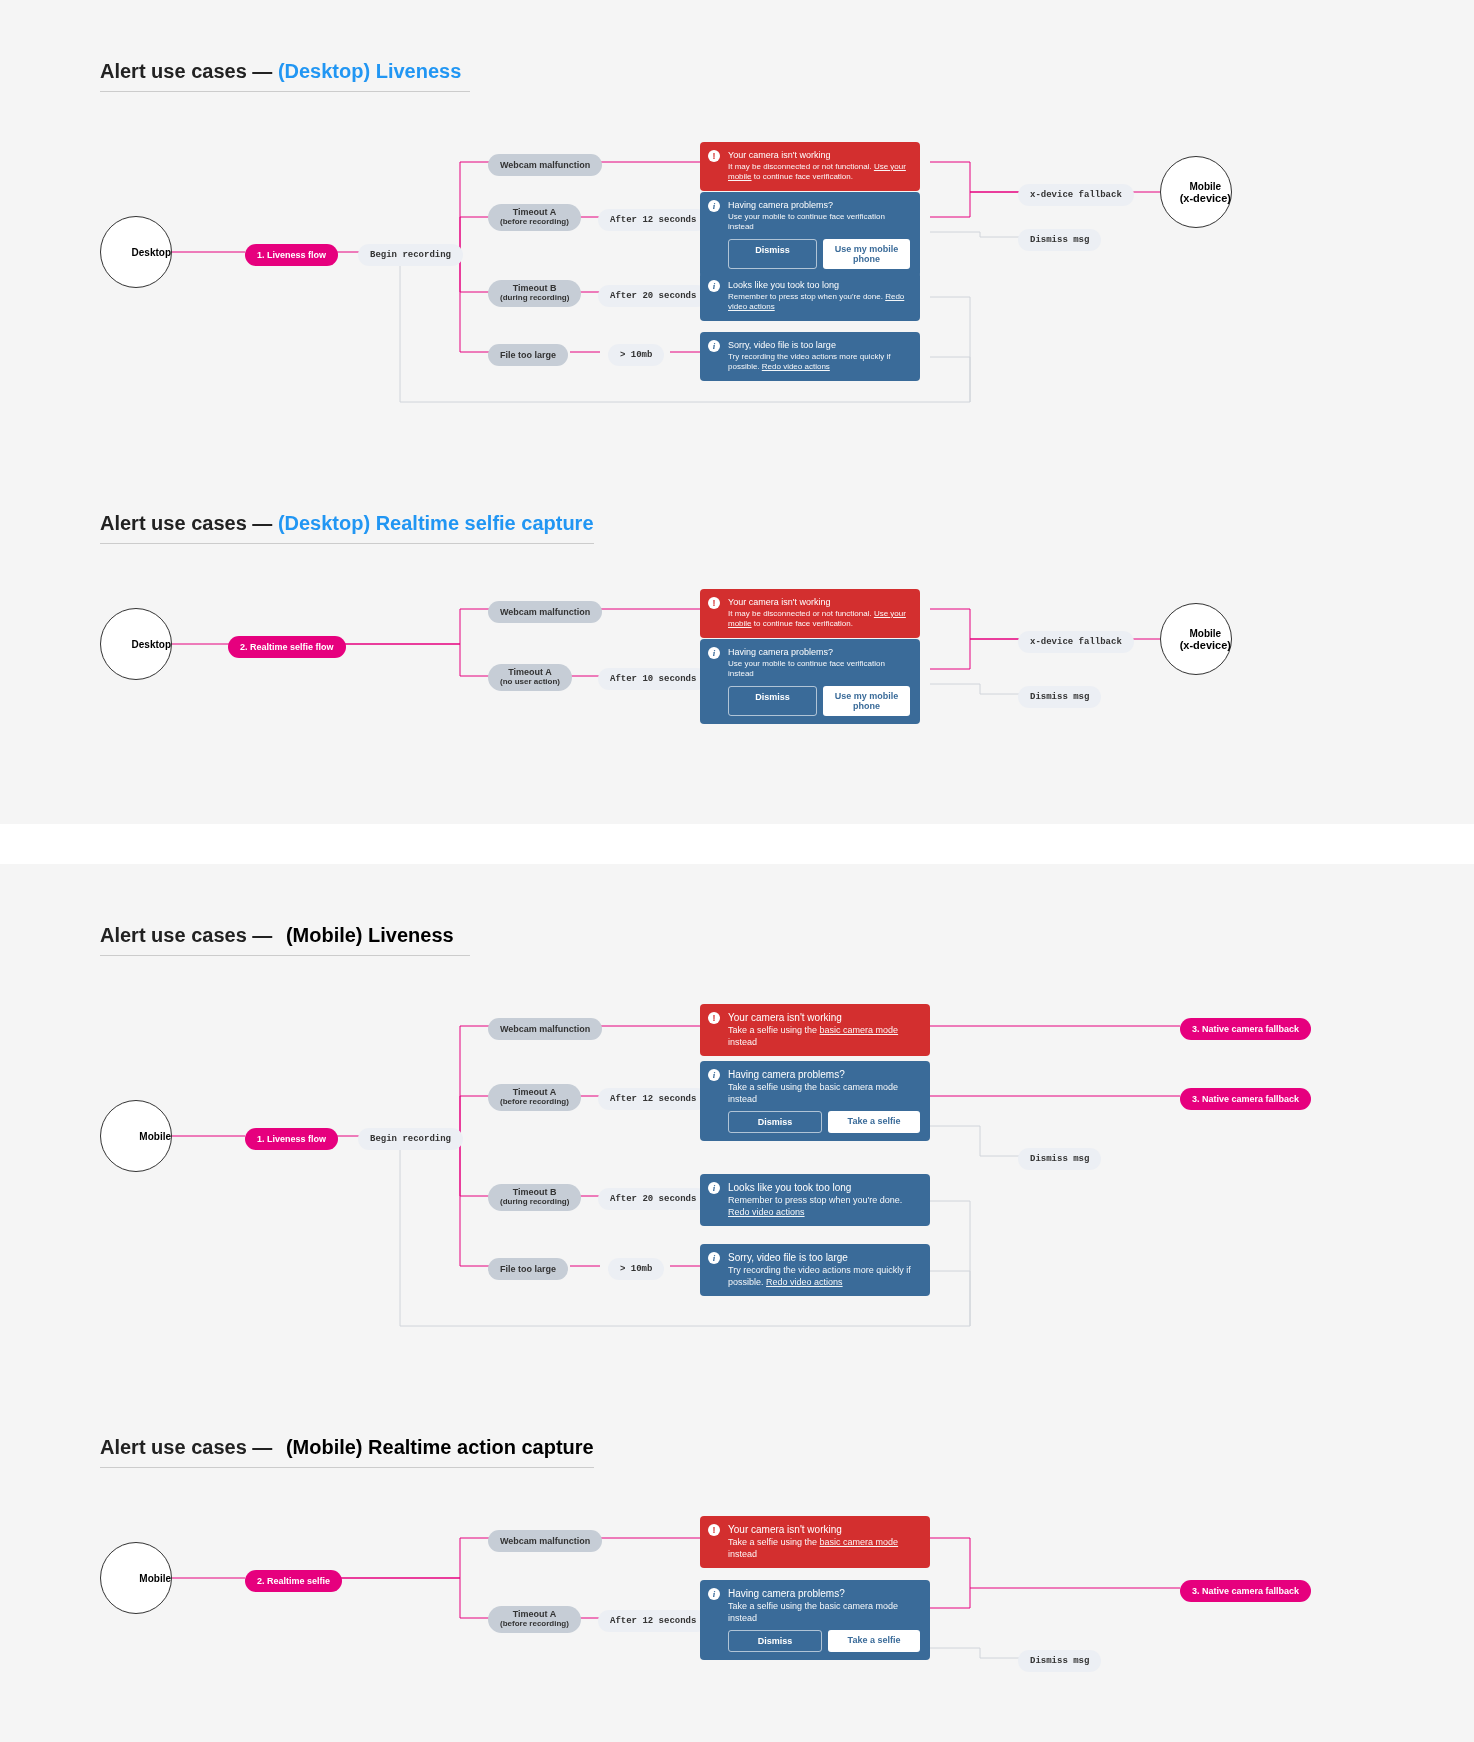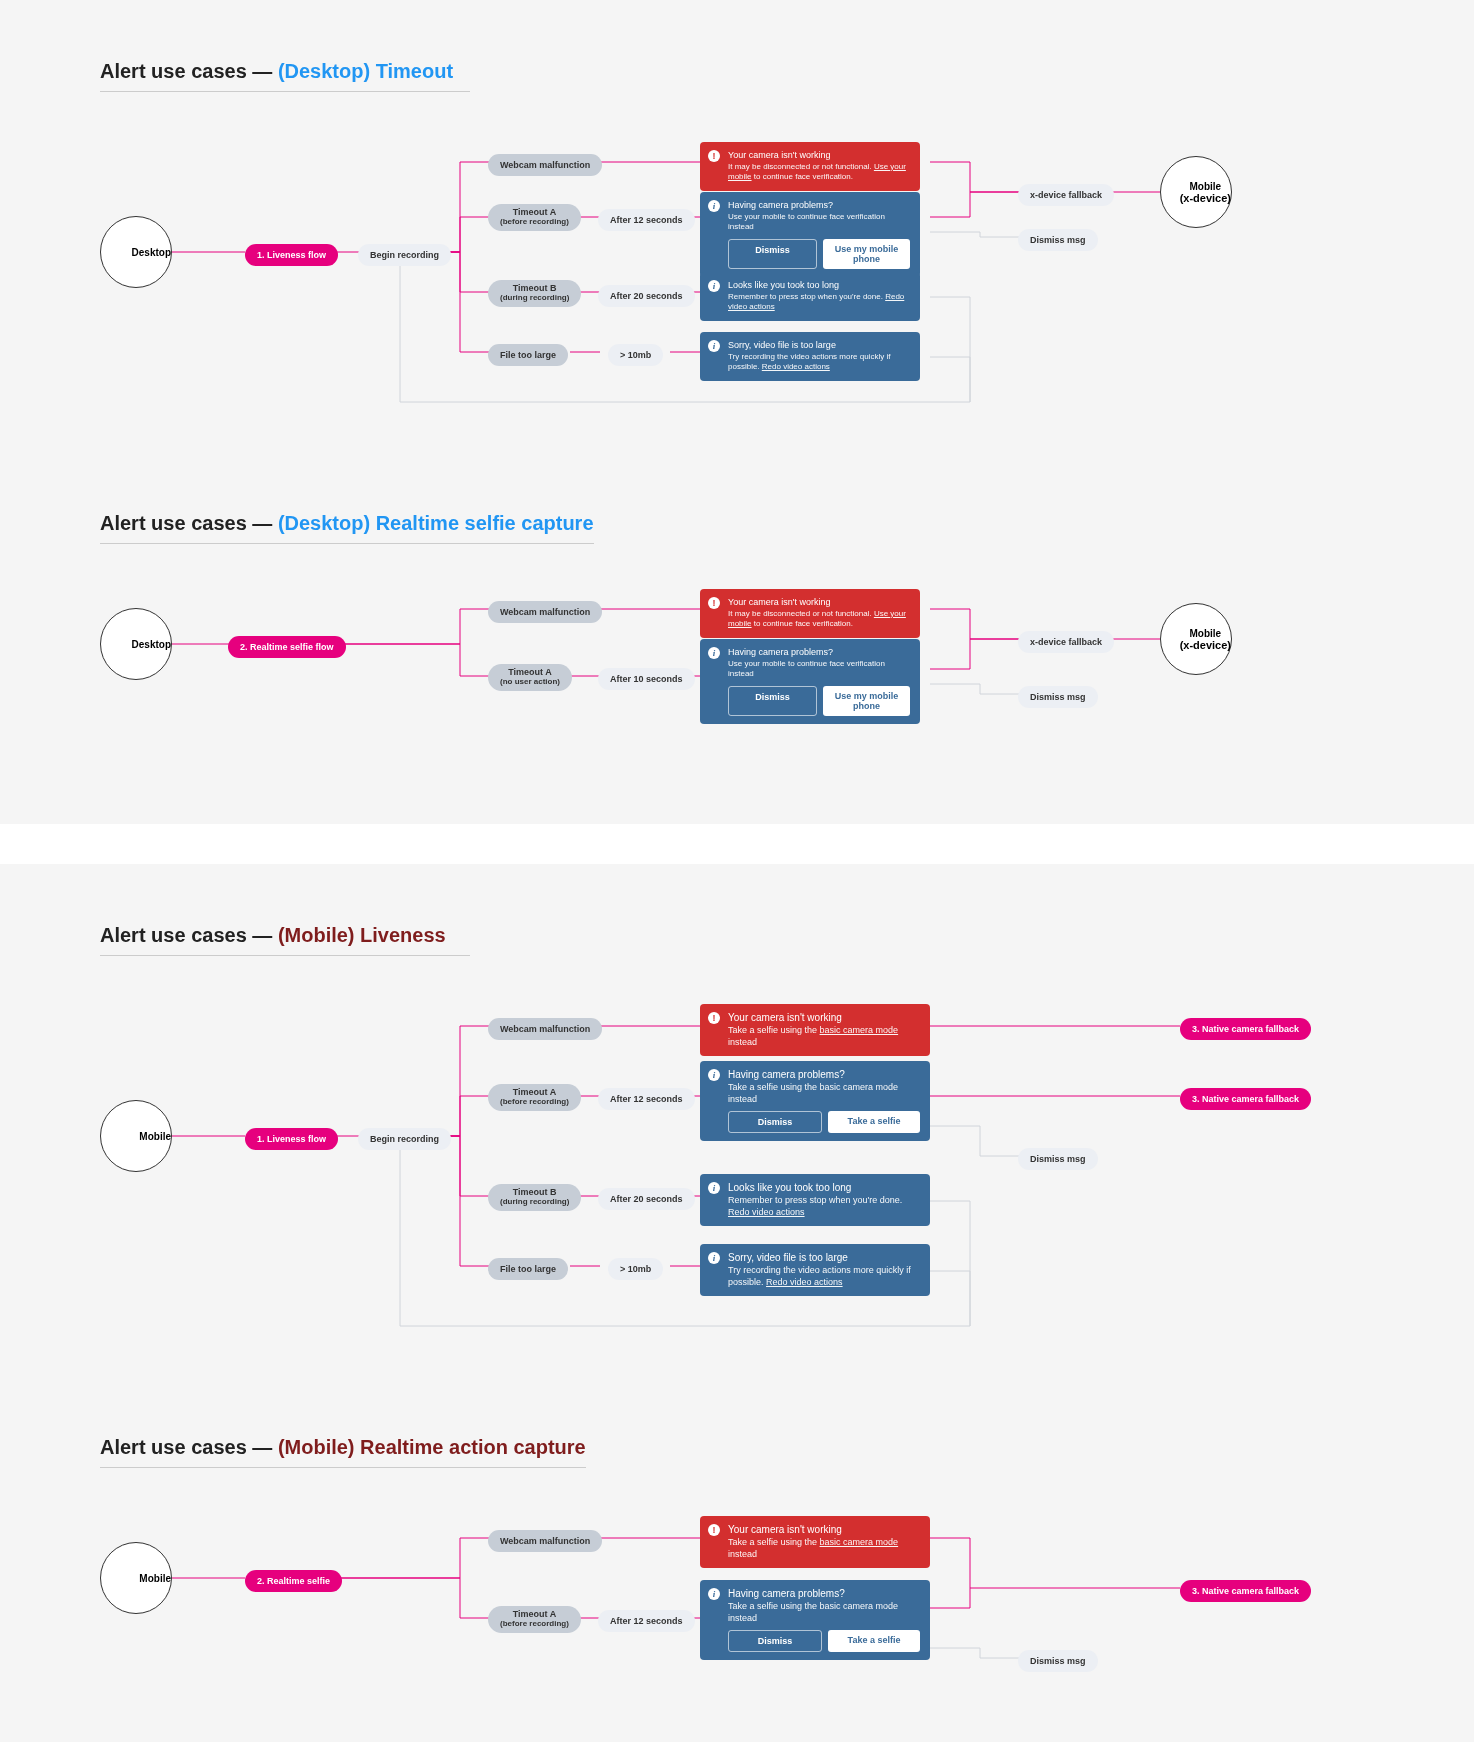--- a/index.html
+++ b/index.html
@@ -18,21 +18,21 @@
     font-size: 20px;
     font-weight: 700;
     color: #222;
     border-bottom: 1px solid #ccc;
     padding-bottom: 8px;
     margin-bottom: 40px;
     display: inline-block;
     min-width: 370px;
   }
   .section-title .accent-blue { color: #2196f3; font-weight: 700; }
-  .section-title .accent-pink { color: #7f1d1d; font-weight: 700; }
+  .section-title .accent-pink { color: #000000; font-weight: 700; margin-left: 8px; }
 
   .flow {
     position: relative;
     height: 260px;
   }
   .flow.tall { height: 400px; }
 
   
   .circle {
     position: absolute;
@@ -49,21 +49,21 @@
   .chip {
     position: absolute;
     border-radius: 14px;
     font-size: 9px;
     font-weight: 700;
     padding: 6px 12px;
     text-align: center;
     white-space: nowrap;
   }
   .chip-pink { background: #e6007e; color: #fff; }
-  .chip-light { background: #eceff4; color: #333; }
+  .chip-light { background: #eceff4; color: #333; font-family: Liberation Mono, monospace; }
   .chip-gray { background: #c6cdd6; color: #333; }
   .chip-gray.two { line-height: 1.1; padding: 4px 12px; }
   .chip .sub { display: block; font-size: 8px; font-weight: 600; }
 
   .alert {
     position: absolute;
     width: 230px;
     border-radius: 4px;
     color: #fff;
     padding: 8px 10px 8px 28px;
@@ -103,21 +103,21 @@
   .wire.pink { stroke: #e6007e; }
   .wire.lgt { stroke: #d0d4da; }
 </style>
 </head>
 <body>
 
 <div class="panel">
 
   <div class="section">
     <h2 class="section-title">
-      <span>Alert use cases — </span><span class="accent-blue">(Desktop) Timeout</span>
+      <span>Alert use cases — </span><span class="accent-blue">(Desktop) Liveness</span>
     </h2>
 
     <div class="flow tall" style="height:320px;">
       <svg class="wires" viewBox="0 0 1274 320" preserveAspectRatio="none">
 
         <path class="wire pink" d="M72 120 H145"></path>
         <path class="wire pink" d="M215 120 H260"></path>
 
         <path class="wire pink" d="M340 120 H360 V30 H390"></path>
         <path class="wire pink" d="M340 120 H360 V85 H390"></path>

